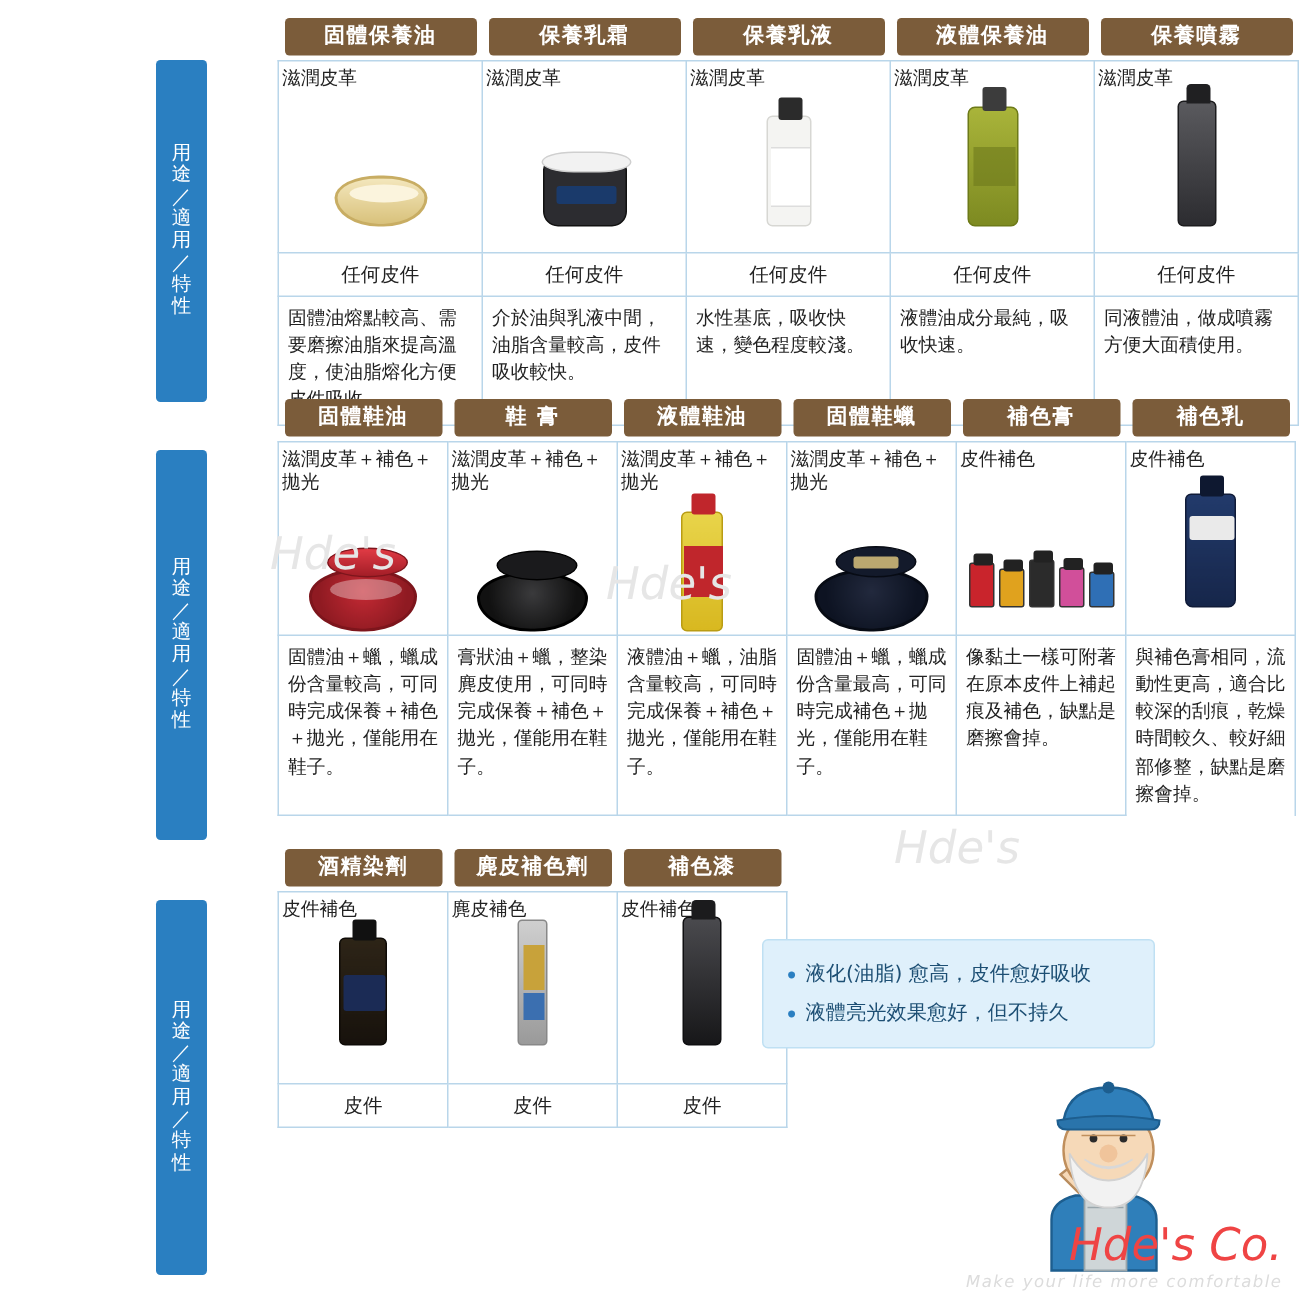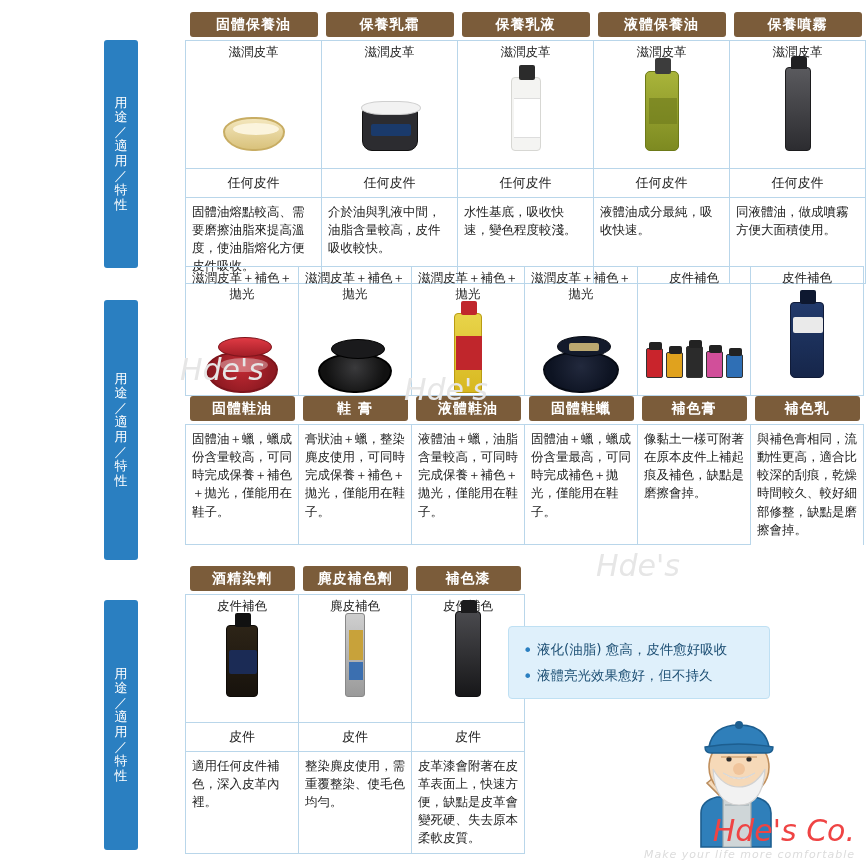--- a/index.html
+++ b/index.html
@@ -46,21 +46,21 @@
     font-size: 14px;
     font-weight: bold;
     text-align: center;
     padding: 4px 2px;
     border-radius: 3px;
     letter-spacing: 1px;
     line-height:1.2;
   }
   .hdrcell { border: none !important; padding: 0 4px 3px 4px; }
 
-  .usecell { text-align:center; padding: 3px 2px 2px 2px; height: 128px; }
+  .usecell { text-align:left; padding: 3px 2px 2px 2px; height: 128px; }
   .usecell .usetxt { font-size: 12.5px; line-height:1.25; color:#222; }
   .prod { height: 92px; display:flex; align-items:flex-end; justify-content:center; }
 
   .fitcell { text-align:center; font-size: 13px; padding: 5px 2px; }
   .featcell { font-size: 12.5px; line-height: 1.45; padding: 5px 5px 6px 6px; }
 
   
   .sh { position: relative; }
 
   .tin-gold { width:62px; height:34px; background:linear-gradient(#f3e6bc,#d9c27c); border-radius:50%/46% 46% 60% 60%; border:2px solid #c8ad63; }
@@ -259,20 +259,40 @@
       <colgroup>
           <col width="113">
           <col width="113">
           <col width="113">
           <col width="113">
           <col width="113">
           <col width="113">
         </colgroup>
       <tbody>
           <tr>
+        <td class="hdrcell">
+              <div class="hdr">固體鞋油</div>
+            </td>
+        <td class="hdrcell">
+              <div class="hdr">鞋 膏</div>
+            </td>
+        <td class="hdrcell">
+              <div class="hdr">液體鞋油</div>
+            </td>
+        <td class="hdrcell">
+              <div class="hdr">固體鞋蠟</div>
+            </td>
+        <td class="hdrcell">
+              <div class="hdr">補色膏</div>
+            </td>
+        <td class="hdrcell">
+              <div class="hdr">補色乳</div>
+            </td>
+      </tr>
+      <tr>
         <td class="usecell">
           <div class="usetxt">滋潤皮革＋補色＋拋光</div>
           <div class="prod">
                 <div class="sh tin-red">
                   <div class="lid"></div>
                 </div>
               </div>
         </td>
         <td class="usecell">
           <div class="usetxt">滋潤皮革＋補色＋拋光</div>
@@ -326,40 +346,20 @@
           <div class="usetxt">皮件補色</div>
           <div class="prod">
                 <div class="sh bottle-blue">
                   <div class="cap"></div>
                   <div class="lbl"></div>
                 </div>
               </div>
         </td>
       </tr>
       <tr>
-        <td class="hdrcell">
-              <div class="hdr">固體鞋油</div>
-            </td>
-        <td class="hdrcell">
-              <div class="hdr">鞋 膏</div>
-            </td>
-        <td class="hdrcell">
-              <div class="hdr">液體鞋油</div>
-            </td>
-        <td class="hdrcell">
-              <div class="hdr">固體鞋蠟</div>
-            </td>
-        <td class="hdrcell">
-              <div class="hdr">補色膏</div>
-            </td>
-        <td class="hdrcell">
-              <div class="hdr">補色乳</div>
-            </td>
-      </tr>
-      <tr>
         <td class="featcell" style="height:110px">固體油＋蠟，蠟成份含量較高，可同時完成保養＋補色＋拋光，僅能用在鞋子。</td>
         <td class="featcell">膏狀油＋蠟，整染麂皮使用，可同時完成保養＋補色＋拋光，僅能用在鞋子。</td>
         <td class="featcell">液體油＋蠟，油脂含量較高，可同時完成保養＋補色＋拋光，僅能用在鞋子。</td>
         <td class="featcell">固體油＋蠟，蠟成份含量最高，可同時完成補色＋拋光，僅能用在鞋子。</td>
         <td class="featcell">像黏土一樣可附著在原本皮件上補起痕及補色，缺點是磨擦會掉。</td>
         <td class="featcell" style="border-bottom:none">與補色膏相同，流動性更高，適合比較深的刮痕，乾燥時間較久、較好細部修整，缺點是磨擦會掉。</td>
       </tr>
     </tbody>
       </table>
   </div>
@@ -420,25 +420,20 @@
                   <div class="top"></div>
                 </div>
               </div>
         </td>
       </tr>
       <tr>
         <td class="fitcell">皮件</td>
         <td class="fitcell">皮件</td>
         <td class="fitcell">皮件</td>
       </tr>
-      <tr>
-        <td class="featcell" style="height:100px">適用任何皮件補色，深入皮革內裡。</td>
-        <td class="featcell">整染麂皮使用，需重覆整染、使毛色均勻。</td>
-        <td class="featcell">皮革漆會附著在皮革表面上，快速方便，缺點是皮革會變死硬、失去原本柔軟皮質。</td>
-      </tr>
     </tbody>
       </table>
   </div>
 
   <div class="notes" style="left:508px;top:626px;width:262px;">
     <ul>
       <li>液化(油脂) 愈高，皮件愈好吸收</li>
       <li>液體亮光效果愈好，但不持久</li>
     </ul>
   </div>

